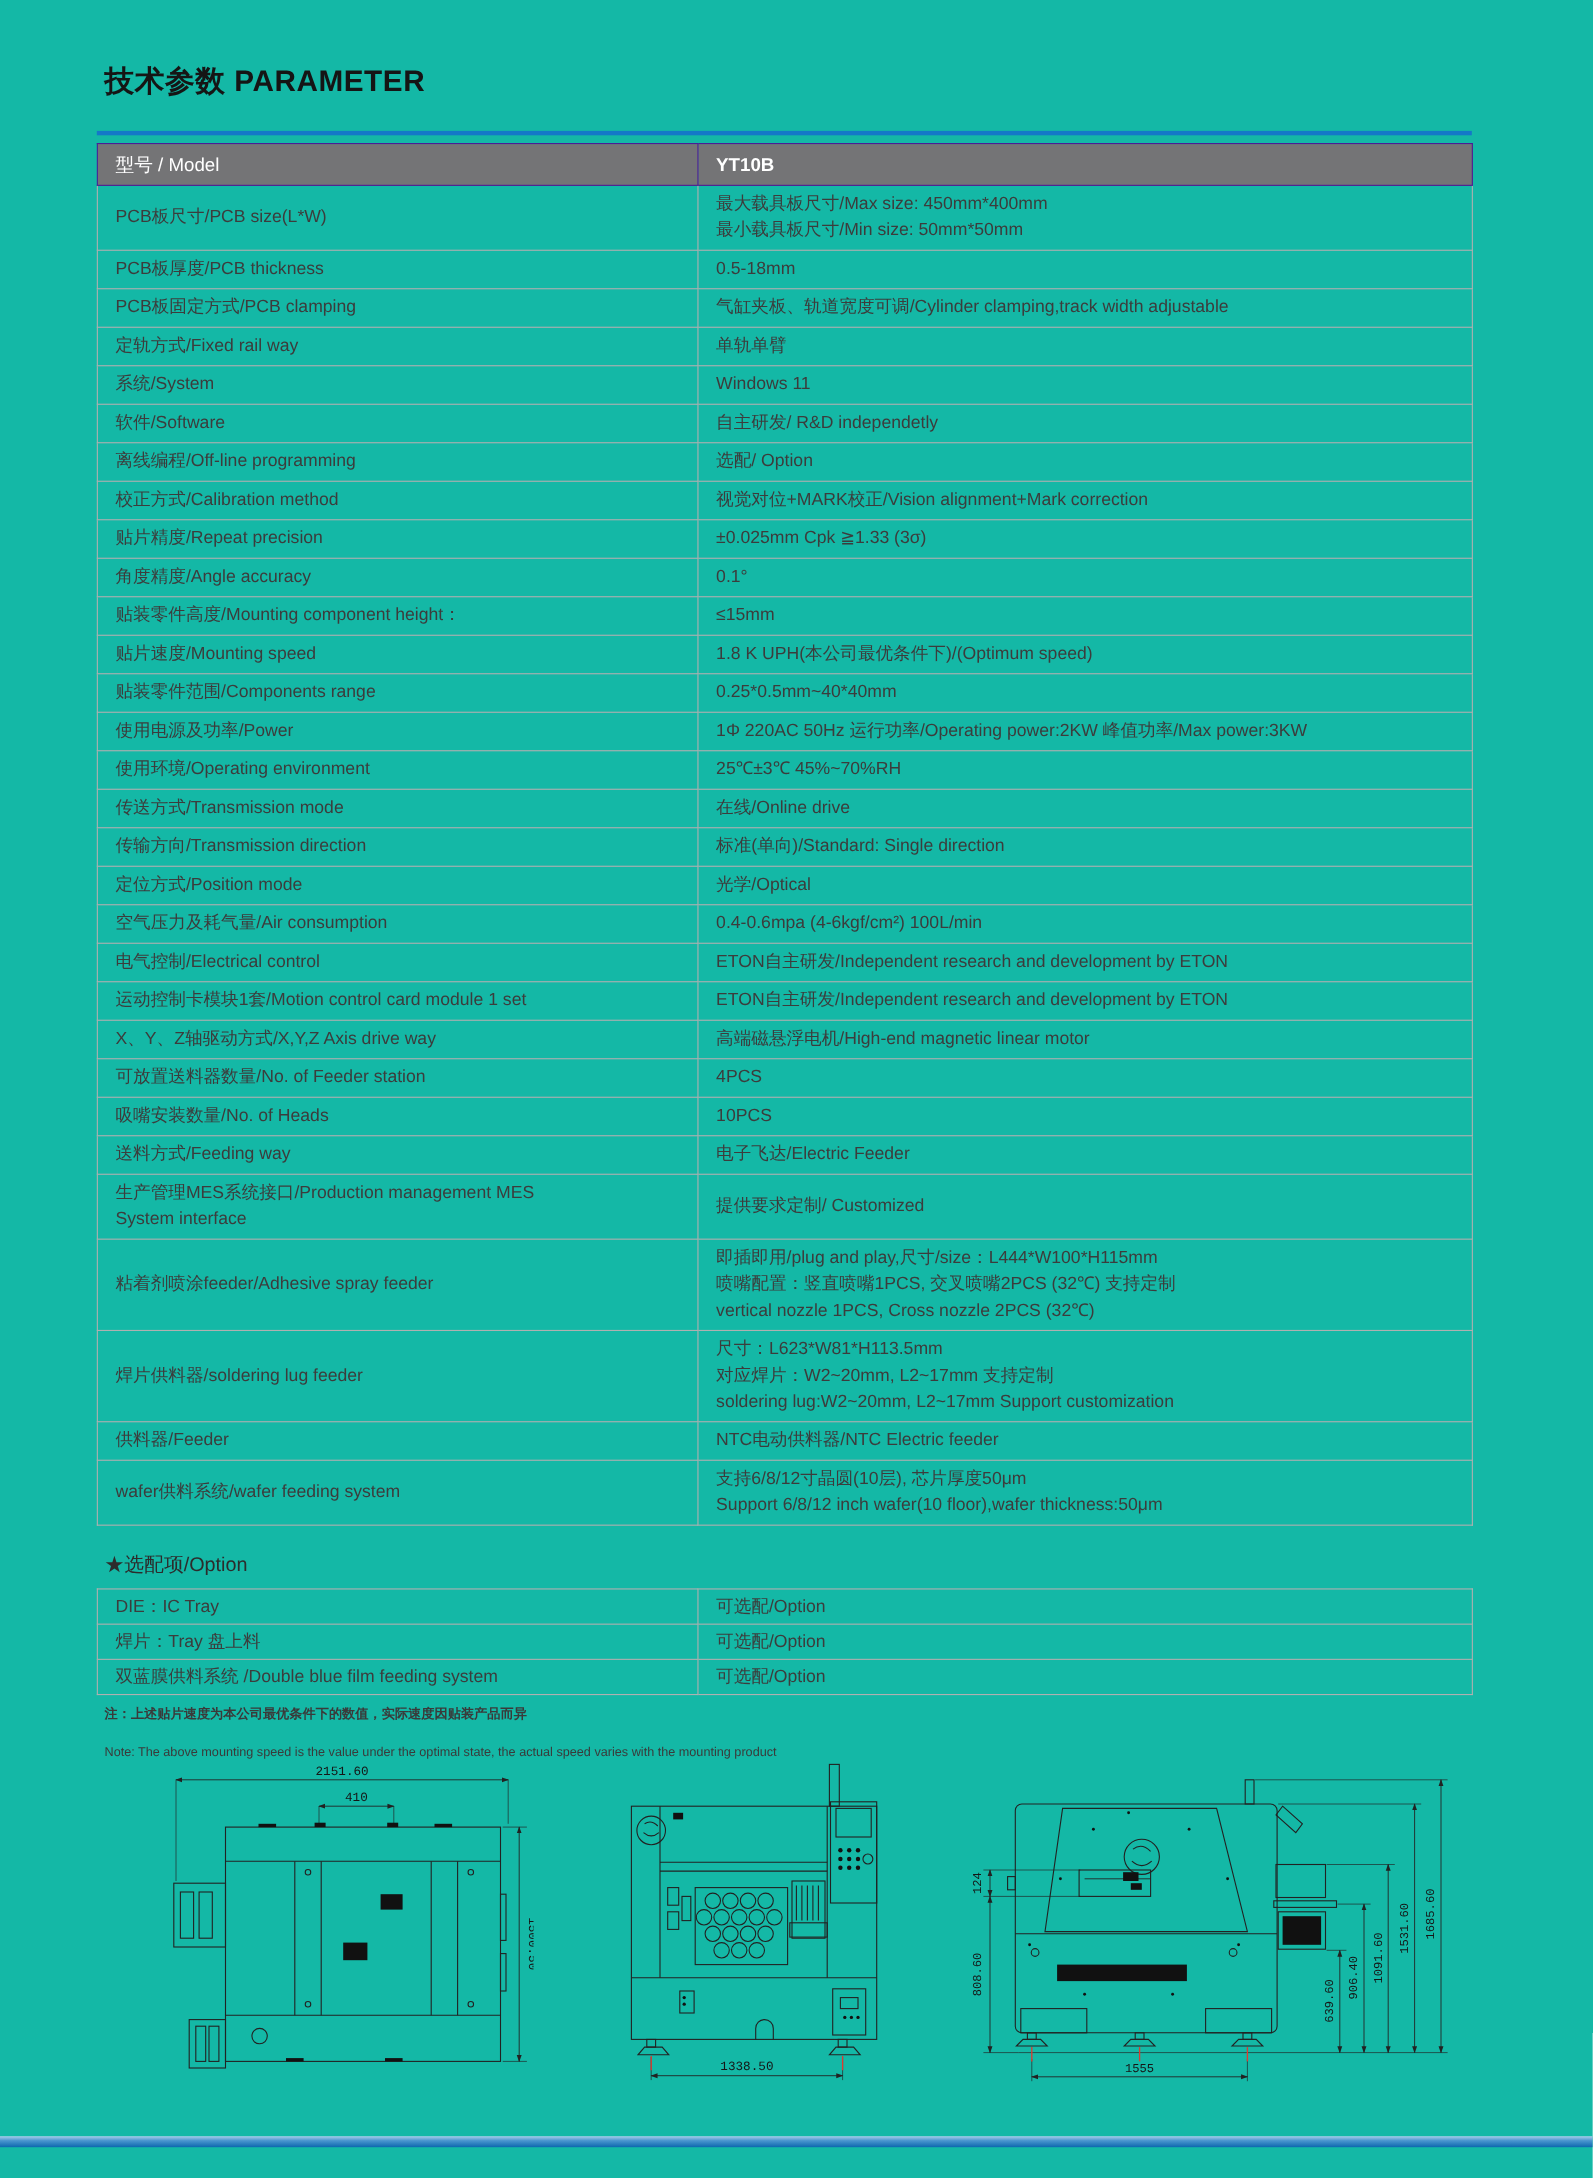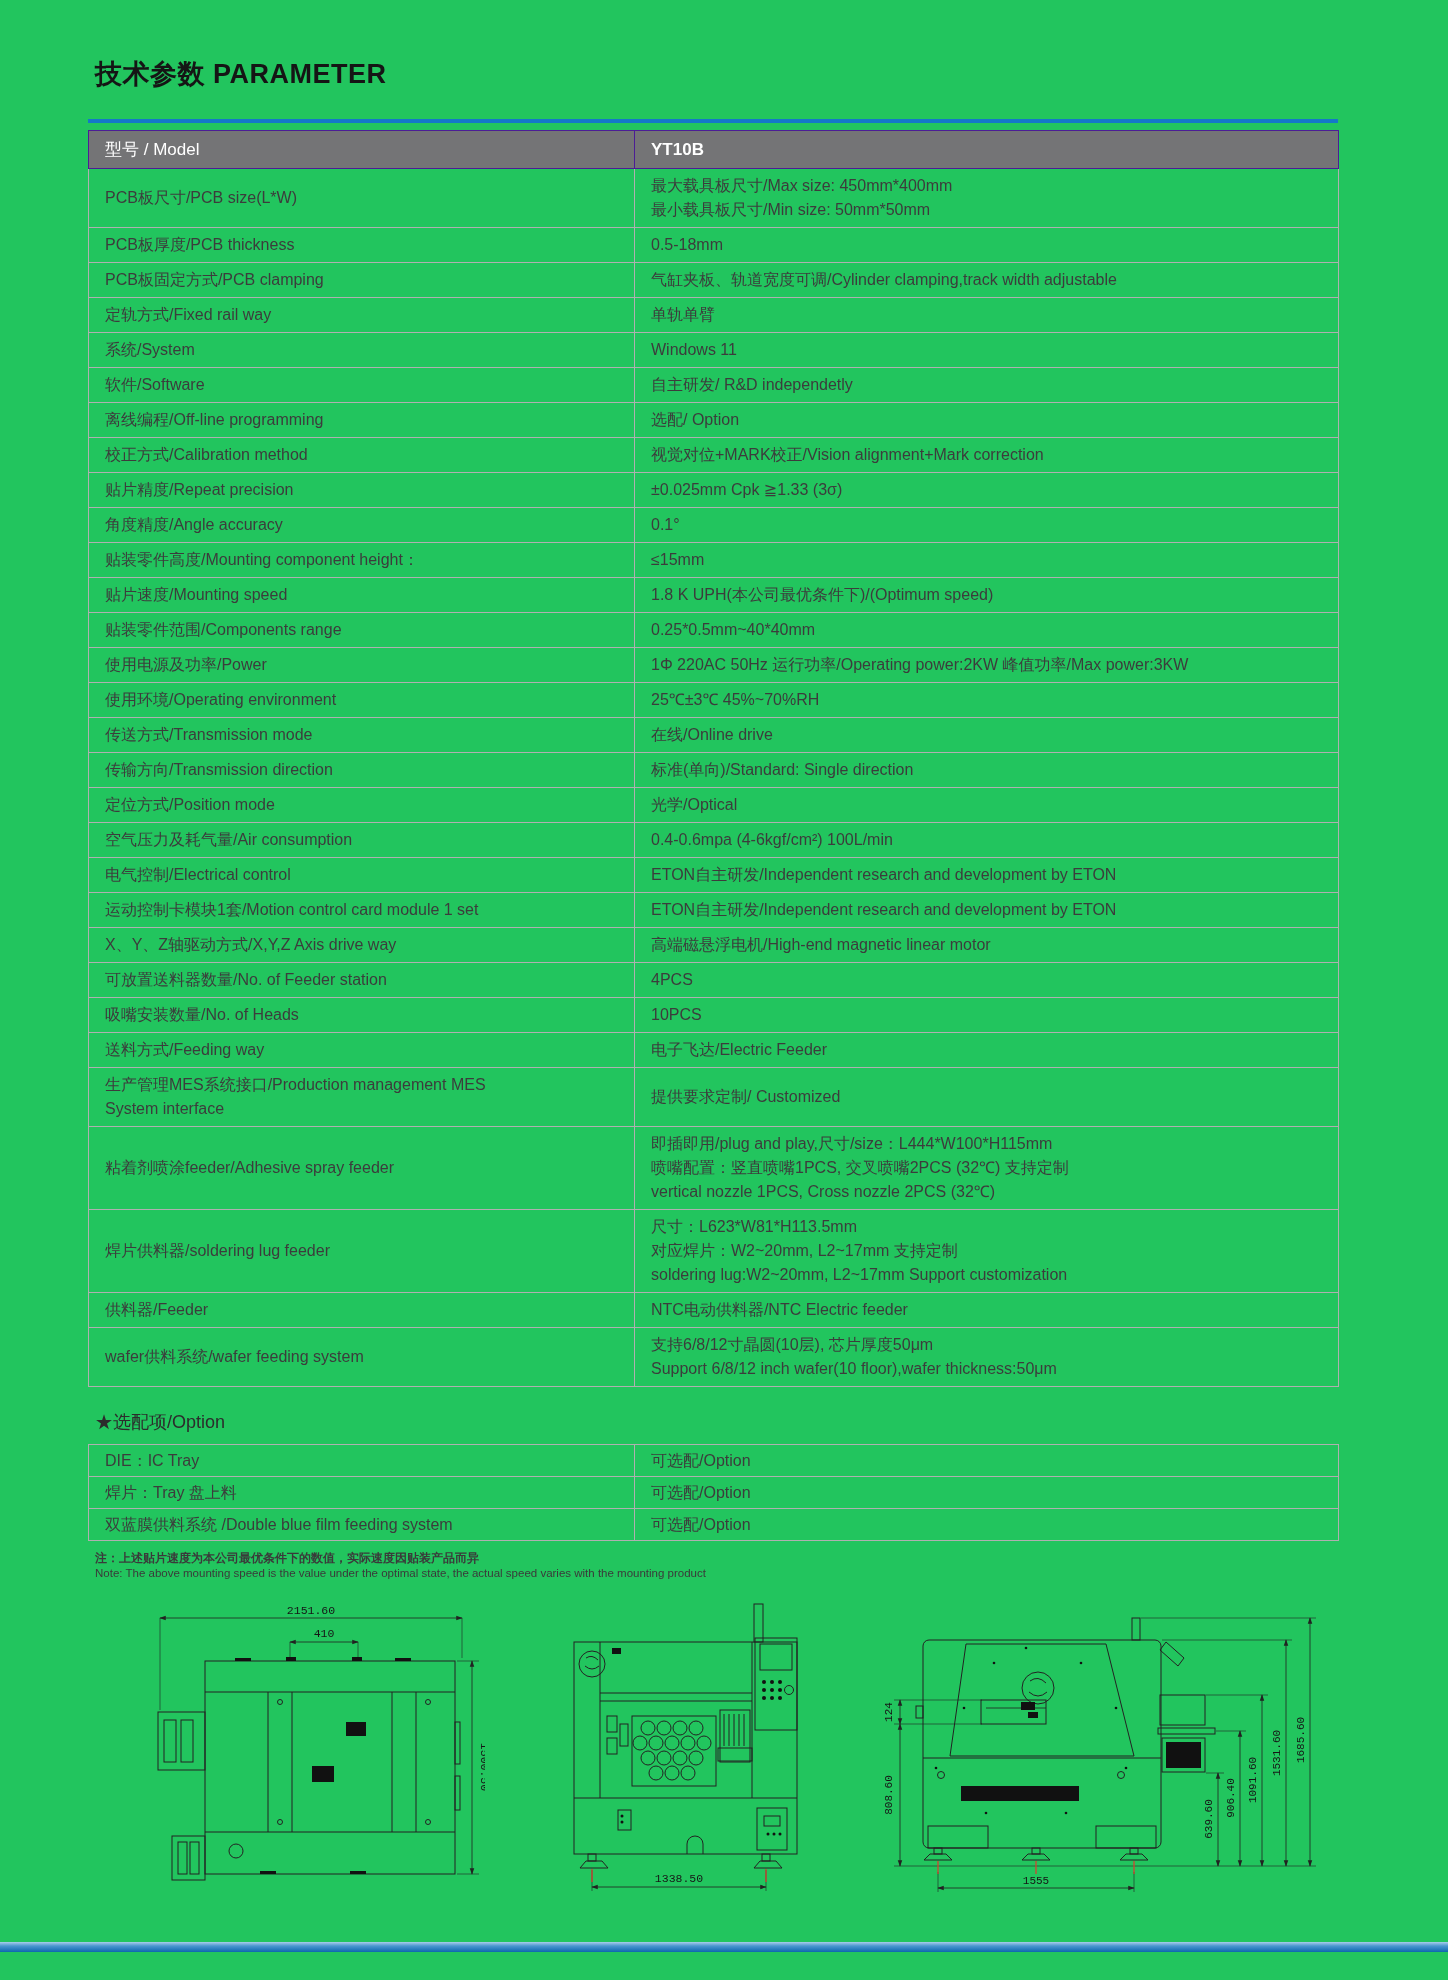--- a/index.html
+++ b/index.html
@@ -1,33 +1,33 @@
 <!DOCTYPE html>
 <html><head>
 <meta charset="utf-8">
 <style>
   html,body{margin:0;padding:0;background:#ffffff;}
-  .page{position:relative;width:1448px;height:1980px;background:#22c55e;
+  .page{position:relative;width:1448px;height:1980px;background:#14b8a6;
         font-family:"Liberation Sans",sans-serif;overflow:hidden;}
   .page-title{position:absolute;left:95px;top:56px;font-size:27px;font-weight:700;
         color:#151515;letter-spacing:.5px;}
   .rule{position:absolute;left:88px;top:119px;width:1250px;height:4px;background:#1478c8;}
   table{border-collapse:collapse;table-layout:fixed;}
   .spec-table{position:absolute;left:88px;top:130px;width:1250px;}
   .opt-table{position:absolute;left:88px;top:1444px;width:1250px;}
   .spec-table th{background:#747476;color:#fff;font-size:17px;text-align:left;
         height:37px;padding:0 12px 0 16px;border:1px solid #4c1d95;font-weight:400;}
   .spec-table th.vcol{font-weight:700;}
   td{border:1px solid #b0b0b0;font-size:16px;color:#3c3c3c;line-height:24px;
         padding:5px 12px 5px 16px;vertical-align:middle;white-space:pre-line;
         height:34px;box-sizing:border-box;}
   .opt-table td{height:32px;padding:3px 12px 3px 16px;margin-top:16px;}
   .options-heading{position:absolute;left:95px;top:1410px;font-size:18px;color:#2c2c2c;}
   .notes{position:absolute;left:95px;top:1550px;color:#3a3a3a;}
-  .note-zh{font-size:12px;font-weight:700;margin-bottom:0;}
+  .note-zh{font-size:12px;font-weight:700;margin-bottom:20px;}
   .note-en{font-size:11.5px;font-weight:400;}
   .dwg{position:absolute;}
   .dwg text{font-family:"Liberation Mono",monospace;fill:#161616;}
   .footer-band{position:absolute;left:0;top:1942px;width:1448px;height:10px;
         background:linear-gradient(180deg,#a9cdea 0%,#4a96cf 40%,#0d67ae 100%);}
 </style>
 </head>
 <body>
 
 <div class="page">

